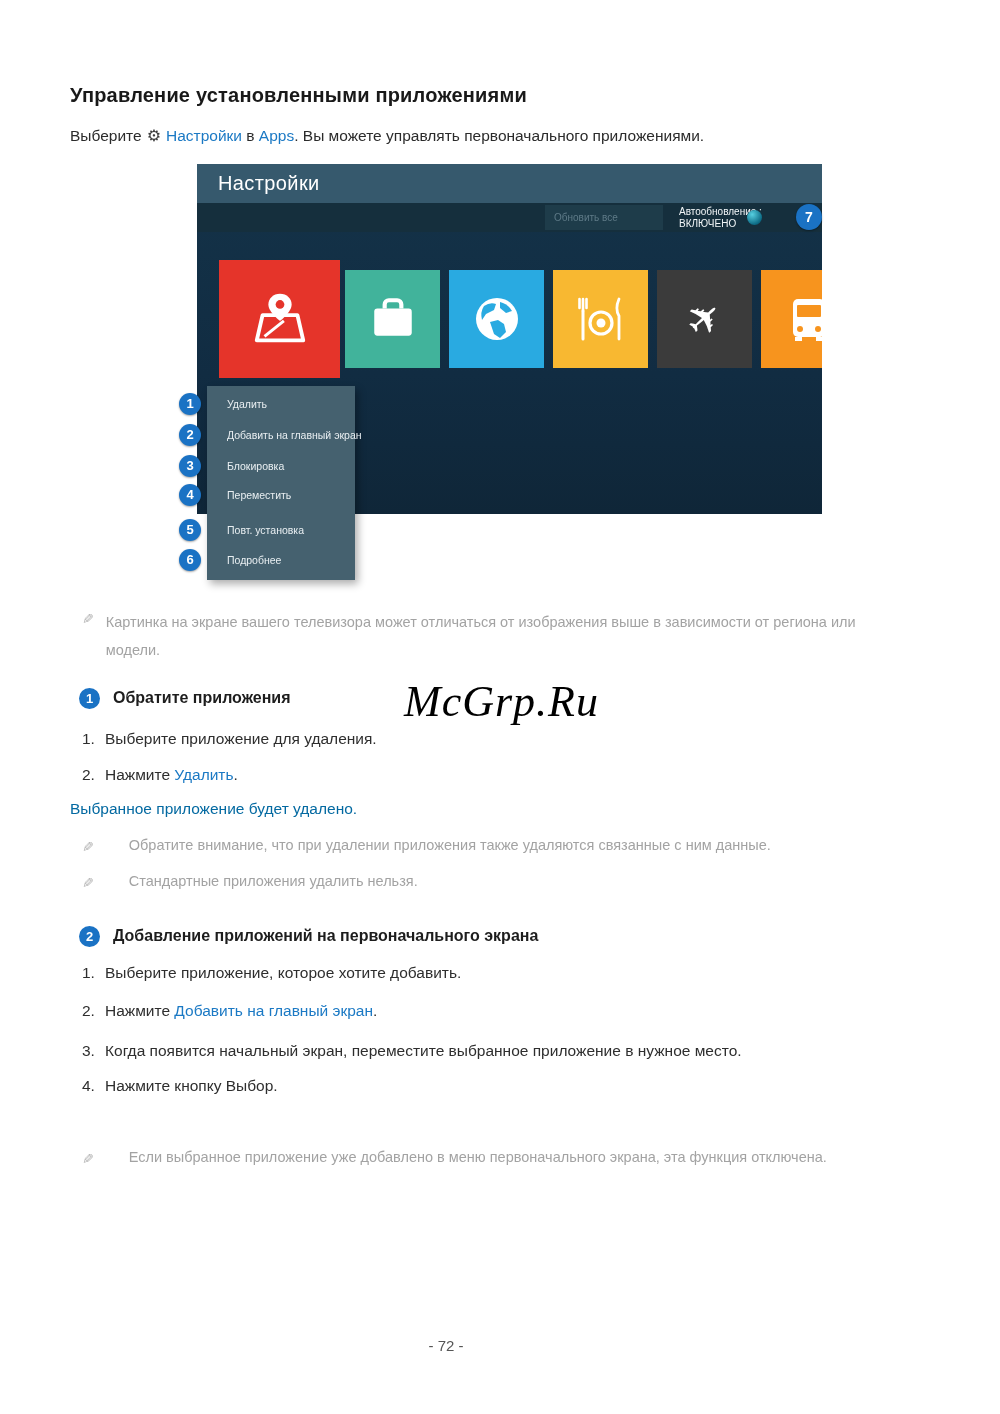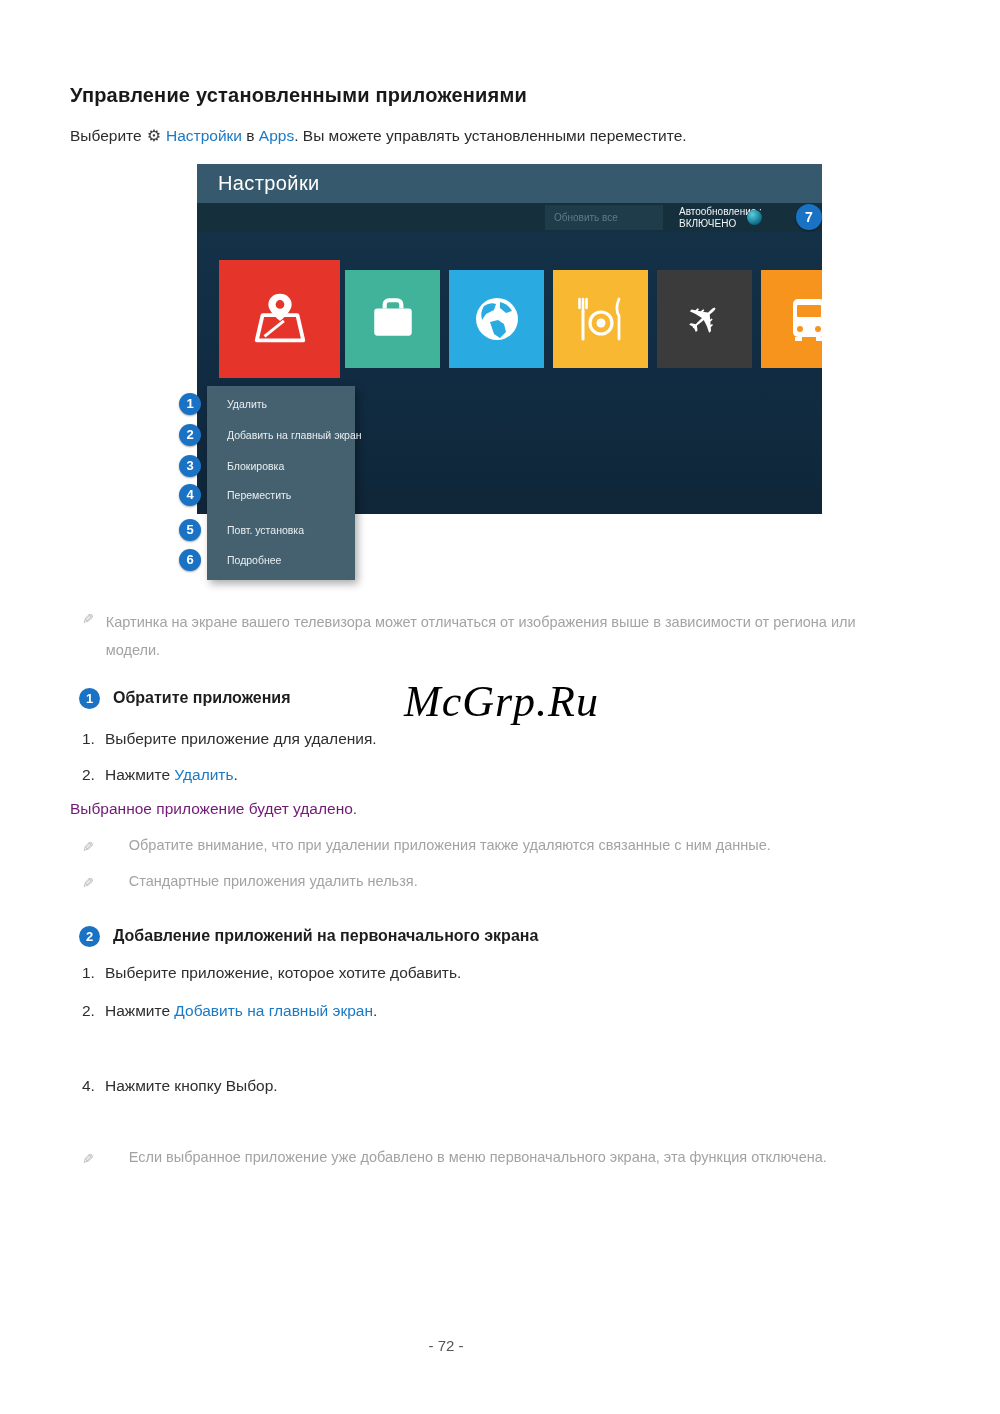--- a/index.html
+++ b/index.html
@@ -59,34 +59,34 @@
   .sec-badge{width:21px;height:21px;border-radius:50%;background:#1a72c4;color:#fff;font-size:13px;
              font-weight:700;text-align:center;line-height:21px;margin:0 13px 0 9px;flex:0 0 auto;}
   .sec-title{font-size:16px;font-weight:700;color:#1d1d1d;}
   .sh1{top:686px}.sh2{top:924px}
 
   .step{position:absolute;left:82px;font-size:15.5px;color:#2e2e2e;}
   .step-num{display:inline-block;width:23px;}
   .s1a{top:730px}.s1b{top:766px}
   .s2a{top:964px}.s2b{top:1002px}.s2c{top:1042px}.s2d{top:1077px}
 
-  .result{position:absolute;left:70px;font-size:15.5px;color:#701a75;}
+  .result{position:absolute;left:70px;font-size:15.5px;color:#0369a1;}
   .r1{top:800px}.r2{top:1111px}
   .n1a{top:836px}.n1b{top:872px}.n2a{top:1148px}
 
   .footer{position:absolute;left:0;top:1337px;width:892px;text-align:center;font-size:15px;color:#555;}
 </style>
 </head>
 <body>
 
 <div id="doc">
 
   <h1 class="title">Управление установленными приложениями</h1>
 
-  <p class="intro"><span>Выберите</span><span class="gear">⚙</span><a class="blue">Настройки</a><span> в </span><a class="blue">Apps</a><span>. Вы можете управлять установленными переместите.</span></p>
+  <p class="intro"><span>Выберите</span><span class="gear">⚙</span><a class="blue">Настройки</a><span> в </span><a class="blue">Apps</a><span>. Вы можете управлять первоначального приложениями.</span></p>
 
   <div class="panel">
     <div class="panel-header">
       <div class="panel-title">Настройки</div>
     </div>
 
     <div class="panel-strip">
       <div class="update-all">Обновить все</div>
       <div class="autoupdate">
         <div>Автообновление :</div>
@@ -188,20 +188,21 @@
     <span class="note-text">Стандартные приложения удалить нельзя.</span>
   </div>
 
   <div class="sec-head sh2">
     <span class="sec-badge">2</span>
     <span class="sec-title">Добавление приложений на первоначального экрана</span>
   </div>
 
   <div class="step s2a"><span class="step-num">1.</span><span>Выберите приложение, которое хотите добавить.</span><a class="blue"></a><span></span></div>
   <div class="step s2b"><span class="step-num">2.</span><span>Нажмите </span><a class="blue">Добавить на главный экран</a><span>.</span></div>
+  <div class="step s2c"><span class="step-num">3.</span><span>Когда появится начальный экран, переместите выбранное приложение в нужное место.</span><a class="blue"></a><span></span></div>
   <div class="step s2d"><span class="step-num">4.</span><span>Нажмите кнопку Выбор.</span><a class="blue"></a><span></span></div>
 
 
   <div class="note note-one n2a">
     <span class="pencil">✎</span>
     <span class="note-text">Если выбранное приложение уже добавлено в меню первоначального экрана, эта функция отключена.</span>
   </div>
 
   <div class="footer">- 72 -</div>
 </div>

